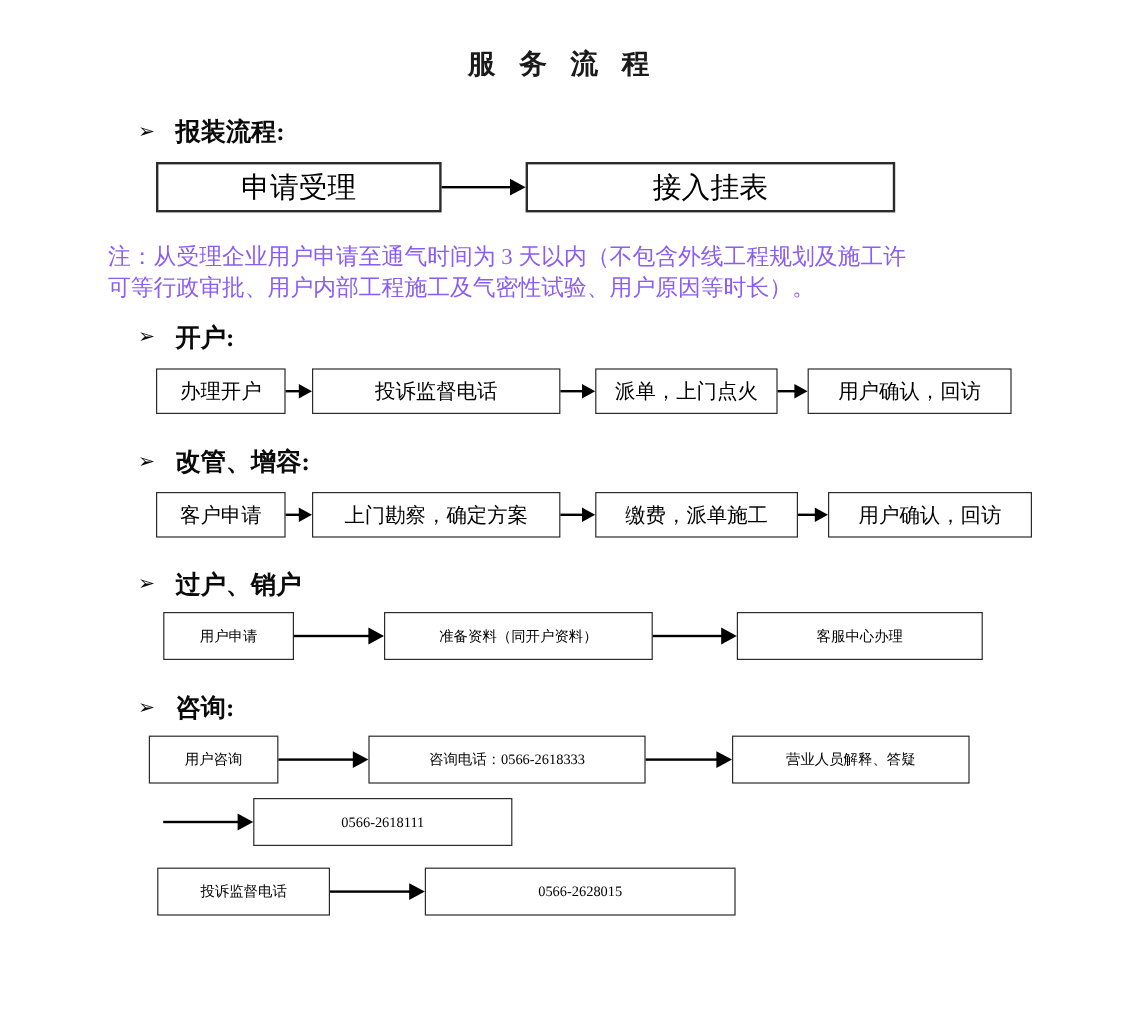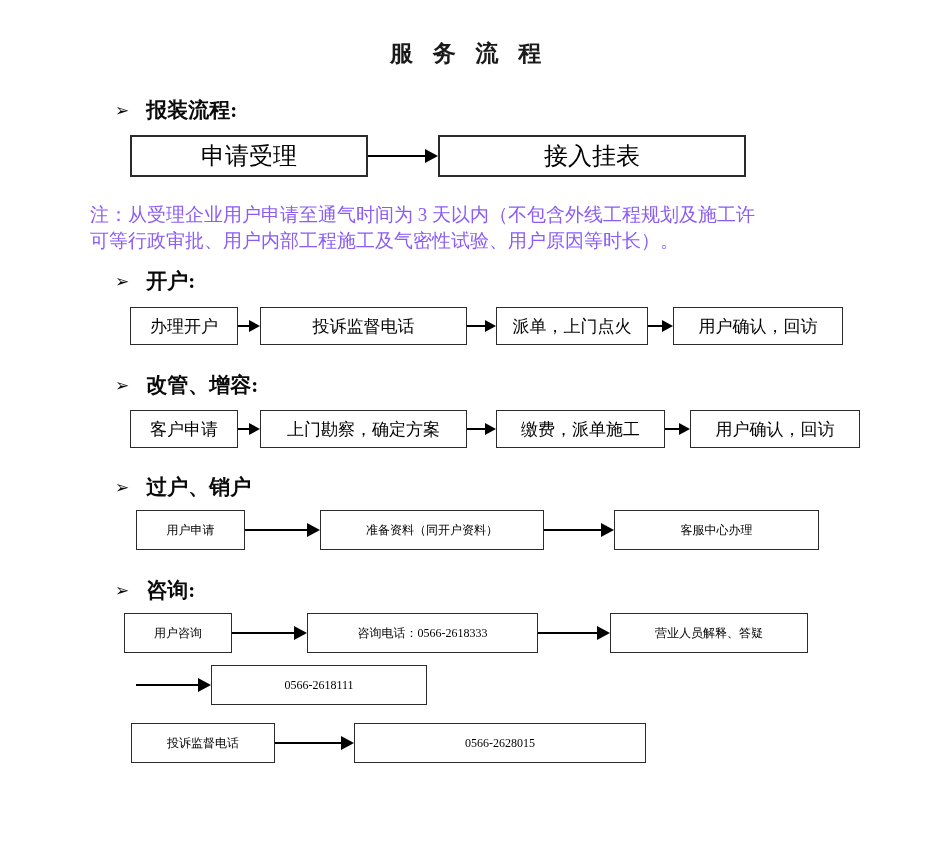--- a/index.html
+++ b/index.html
@@ -184,17 +184,17 @@
       </div>
       <div class="fbox" style="width:216px">0566-2618111</div>
     </div>
 
     <div class="flow-row" style="margin-top:18px; margin-left:41px">
       <div class="fbox" style="width:144px">投诉监督电话</div>
       <div class="arrow" style="width:79px">
         <i class="shaft"></i>
         <i class="head"></i>
       </div>
-      <div class="fbox" style="width:292px">0566-2628015</div>
+      <div class="fbox" style="width:259px">0566-2628015</div>
     </div>
 
   </div>
 </div>
 
 </body></html>

